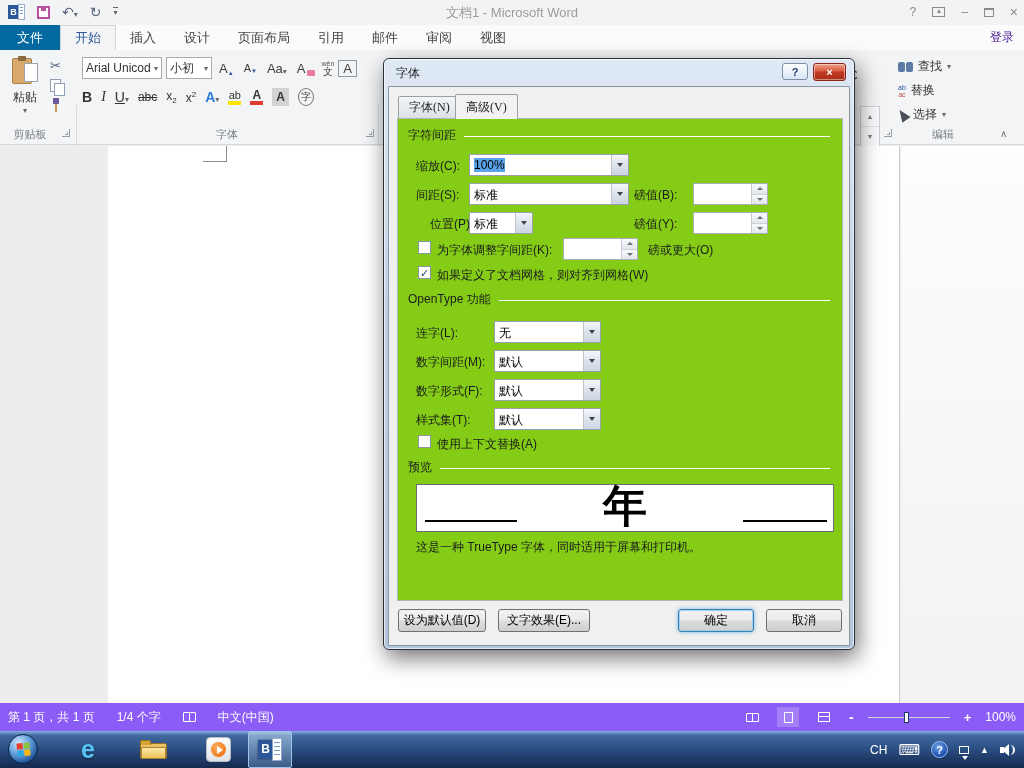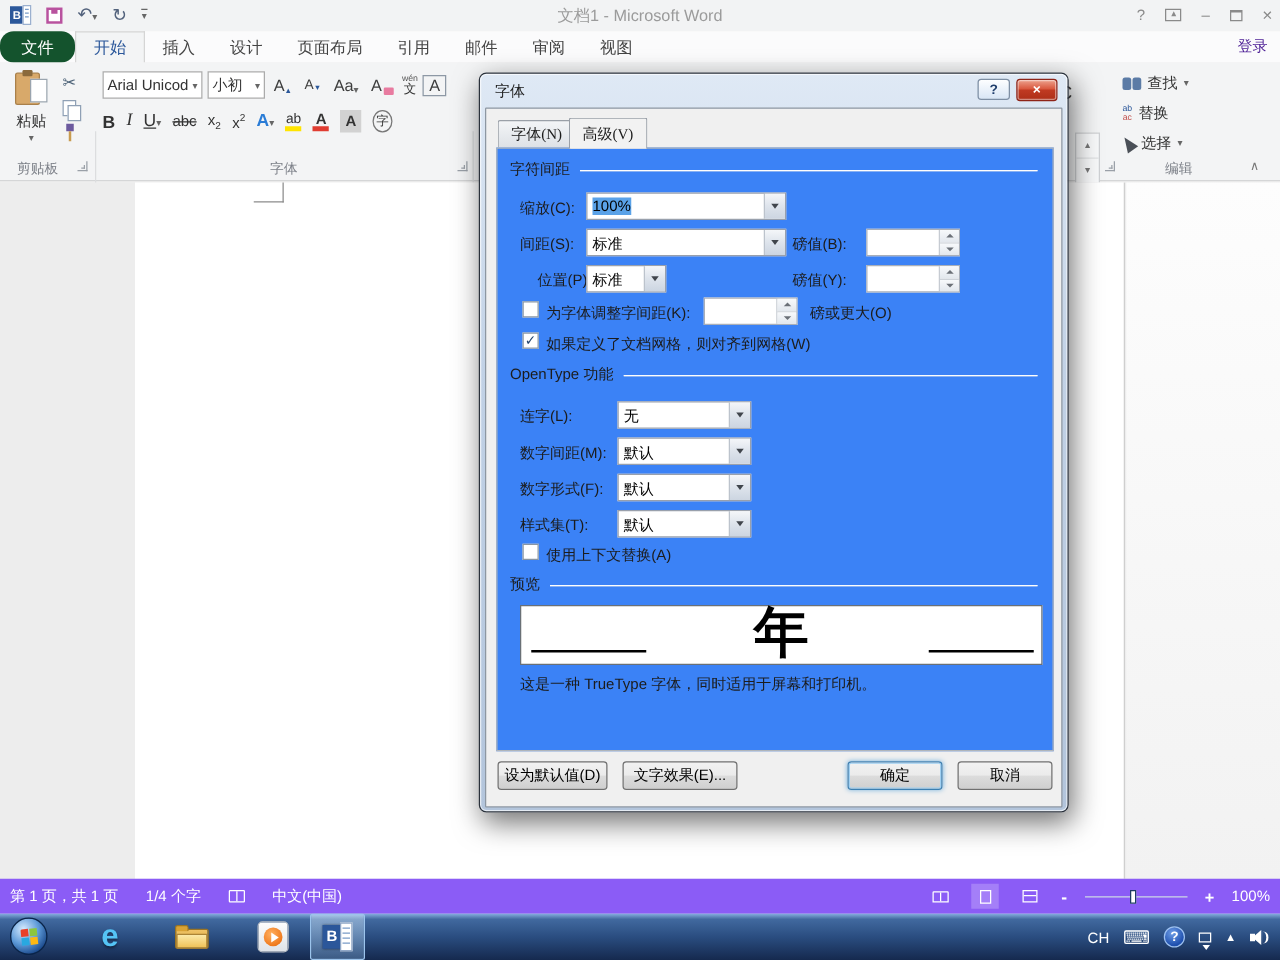--- a/index.html
+++ b/index.html
@@ -21,21 +21,21 @@
   #doc-title { position:absolute; left:0; right:0; top:4px; text-align:center; color:#9b9b9b; font-size:13px; }
   .wincontrols { position:absolute; right:6px; top:4px; display:flex; gap:16px; align-items:center; color:#8a8a8a; font-size:12px; }
   .ricon-box { width:13px; height:10px; border:1px solid #8a8a8a; position:relative; }
   .ricon-box i { position:absolute; left:4px; top:1px; width:0; height:0; border-left:2px solid transparent; border-right:2px solid transparent; border-bottom:4px solid #8a8a8a; }
   .restore-ic { width:10px; height:9px; border:1px solid #8a8a8a; border-top-width:2px; position:relative; background:#f2f3f4; }
 
   
   #tabrow { left:0; top:25px; width:1024px; height:25px; background:#fbfbfc; }
   .rtabs { display:flex; height:25px; align-items:stretch; }
   .rtab { padding:0 14px; font-size:13px; color:#444; display:flex; align-items:center; }
-  .rtab.file { background:#14532d; color:#fff; padding:0 17px;border-radius:11px; }
+  .rtab.file { background:#0369a1; color:#fff; padding:0 17px; }
   .rtab.active { background:#f3f4f5; color:#2b579a; border:1px solid #d5d5d5; border-bottom:none; }
   #signin { position:absolute; right:10px; top:29px; font-size:12px; color:#4c1d95; }
 
   
   #ribbon { left:0; top:50px; width:1024px; height:95px; background:#f3f4f5; border-bottom:1px solid #d5d6d7; }
   .grp-label { position:absolute; font-size:11px; color:#7b7f87; }
   .launcher { position:absolute; width:8px; height:8px; border-right:1px solid #9aa0a8; border-bottom:1px solid #9aa0a8; }
   .launcher i { position:absolute; right:1px; bottom:1px; width:3px; height:3px; border-right:1px solid #9aa0a8; border-bottom:1px solid #9aa0a8; }
   .vsep { position:absolute; top:55px; width:1px; height:78px; background:#dcdddf; }
 
@@ -80,21 +80,21 @@
   #dlg-title { position:absolute; left:12px; top:6px; font-size:12px; color:#1c1c1c; }
   .dlg-help { position:absolute; right:46px; top:4px; width:26px; height:17px; border:1px solid #7e8fa4; border-radius:3px;
               background:linear-gradient(#fdfeff,#d9e6f5); color:#1f3d6b; font-weight:bold; font-size:11px; text-align:center; line-height:16px; }
   .dlg-close { position:absolute; right:8px; top:4px; width:33px; height:18px; border:1px solid #8e2418; border-radius:3px;
                background:linear-gradient(#eda28e,#d9573d 45%,#c03a22 50%,#ad2f18); color:#fff; font-weight:bold; font-size:11px; text-align:center; line-height:17px;
                box-shadow:inset 0 0 0 1px rgba(255,255,255,.45); }
   #dlg-body { position:absolute; left:4px; top:27px; width:462px; height:560px; background:#f0f0f0; border:1px solid #8d97a2; border-radius:1px; }
   .dtab { position:absolute; top:9px; height:22px; padding:0 10px; font-size:12px; color:#1c1c1c; display:flex; align-items:center;
           border:1px solid #9aa0a8; border-bottom:none; border-radius:2px 2px 0 0; background:linear-gradient(#f3f5f7,#dde1e6);font-family:Liberation Serif, serif; }
   .dtab.active { top:7px; height:25px; background:#f2f2f2; z-index:3; }
-  #dlg-panel { position:absolute; left:8px; top:31px; width:446px; height:483px; border:1px solid #b0b5ba; background:#3b82f6; z-index:2; }
+  #dlg-panel { position:absolute; left:8px; top:31px; width:446px; height:483px; border:1px solid #b0b5ba; background:#84cc16; z-index:2; }
 
   .sechdr { position:absolute; left:10px; right:12px; display:flex; align-items:center; font-size:12px; color:#1c1c1c; white-space:nowrap; }
   .sechdr .rule { flex:1; height:1px; background:#d2d7dc; border-bottom:1px solid #fdfdfd; margin-left:8px; margin-top:2px; }
   .dlabel { position:absolute; font-size:12px; color:#1c1c1c; white-space:nowrap; }
   .combo { position:absolute; height:22px; background:#fff; border:1px solid #99a0ac; display:flex; }
   .combo .val { flex:1; font-size:12px; color:#000; padding:3px 1px 0 4px; white-space:nowrap; overflow:hidden; }
   .combo .val .sel { background:#5aa2e8; }
   .combo .cbtn { width:17px; border-left:1px solid #bcc3cc; background:linear-gradient(#f4f6f9,#dee4ec 48%,#ccd5e1); display:flex; align-items:center; justify-content:center; }
   .tri-dn { width:0; height:0; border-left:3.5px solid transparent; border-right:3.5px solid transparent; border-top:4px solid #40454c; }
   .tri-up-s { width:0; height:0; border-left:3px solid transparent; border-right:3px solid transparent; border-bottom:3.5px solid #6b7077; }

